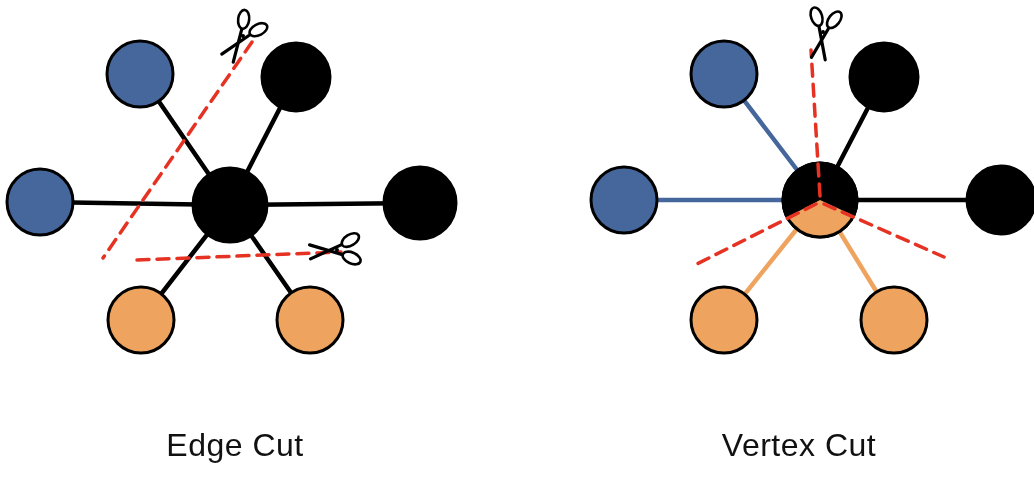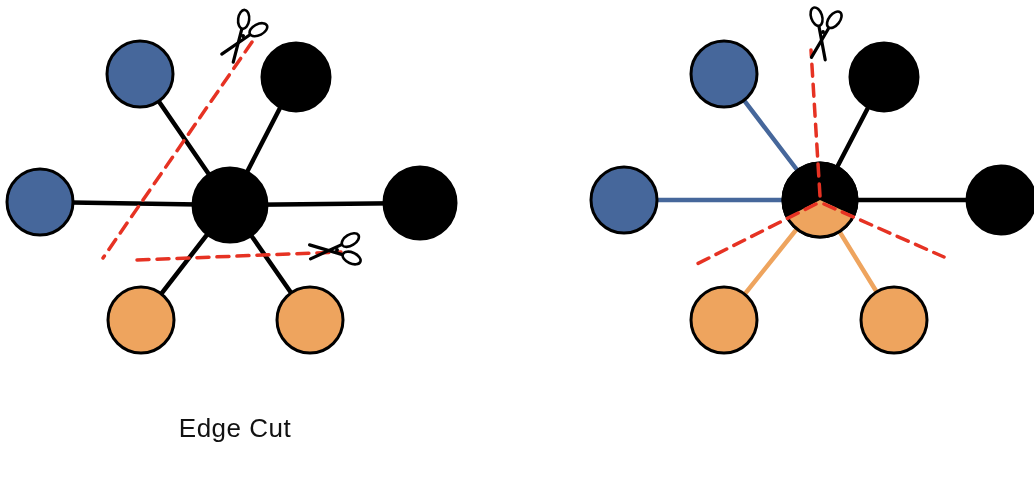--- a/index.html
+++ b/index.html
@@ -19,22 +19,22 @@
     align-items: flex-start;
   }
   .panel {
     display: flex;
     flex-direction: column;
     align-items: center;
     width: 470px;
   }
   .panel svg { display: block; }
   .caption {
-    margin-top: 14px;
-    font-size: 26px;
+    margin-top: 28px;
+    font-size: 32px;
     font-weight: 300;
     letter-spacing: 0.5px;
     color: #111111;
     text-align: right;
     line-height: 1.1;
   }
   circle.node { stroke: #000000; stroke-width: 3; }
   circle.node-outline { fill: none; stroke: #000000; stroke-width: 3; }
   line.edge { stroke-width: 4.5; stroke-linecap: round; }
   line.cut {
@@ -116,15 +116,16 @@
       <circle class="node" cx="256" cy="200" r="37" fill="#000000"></circle>
       <path d="M 256 200 L 289.5 215.6 A 37 37 0 0 1 223.3 217.3 Z" fill="#EEA45E"></path>
       <circle class="node-outline" cx="256" cy="200" r="37"></circle>
 
       <line class="cut" x1="256" y1="196" x2="247" y2="50" stroke="#E63223"></line>
       <line class="cut" x1="252" y1="204" x2="127" y2="267" stroke="#E63223"></line>
       <line class="cut" x1="260" y1="204" x2="380" y2="257" stroke="#E63223"></line>
 
       <use href="#scissors-right" transform="translate(259,32) rotate(-80)"></use>
     </svg>
+    <div class="caption">Vertex Cut</div>
   </div>
 
 </div>
 
 </body></html>

